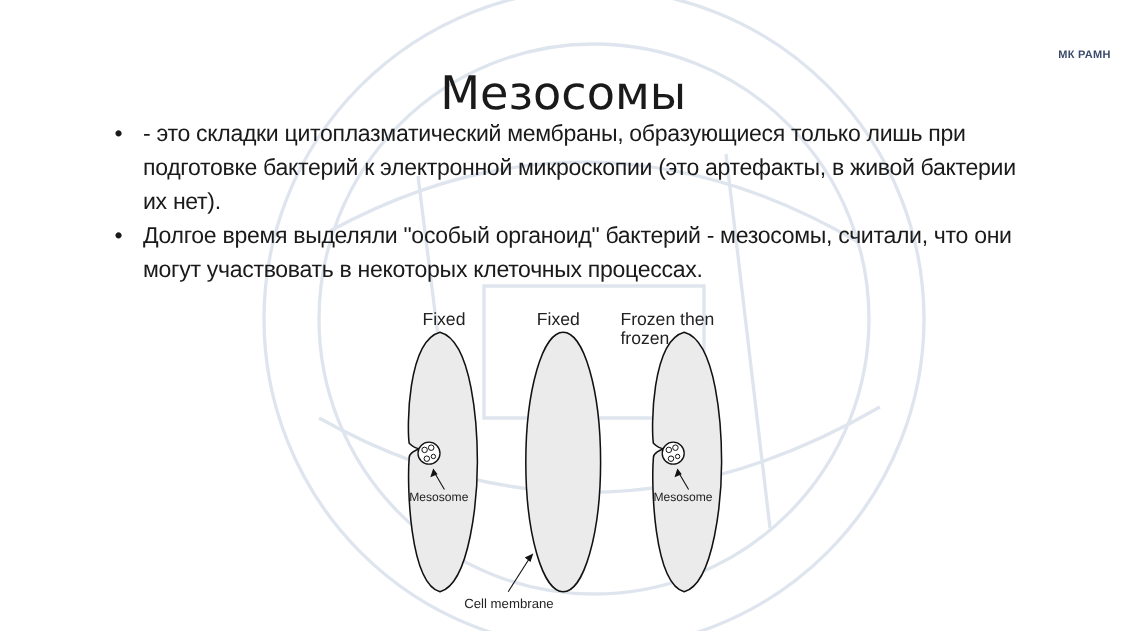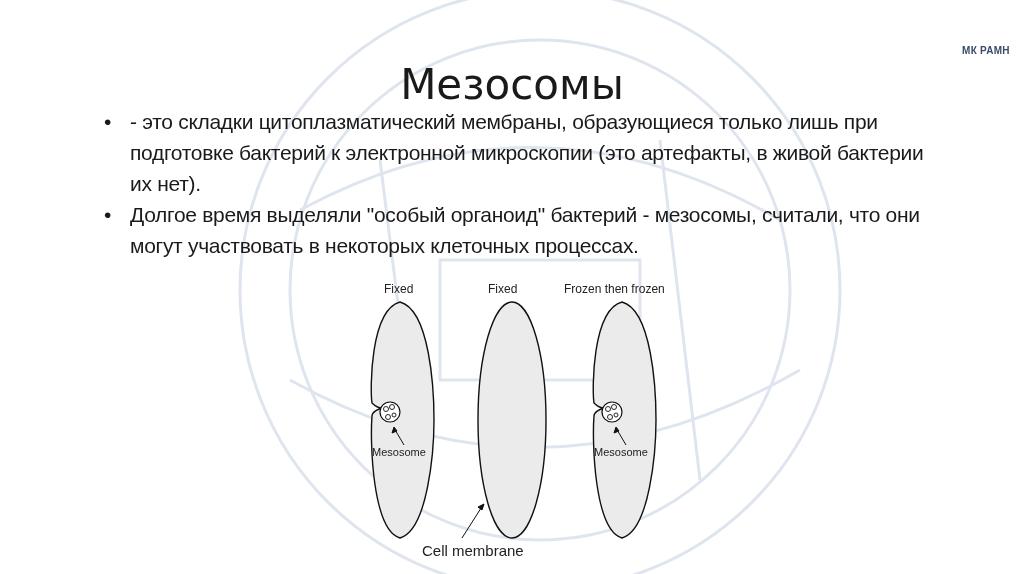--- a/index.html
+++ b/index.html
@@ -4,21 +4,21 @@
 <style>
   html, body { margin: 0; padding: 0; }
   body { width: 1024px; height: 574px; background: #ffffff; position: relative; overflow: hidden; font-family: "Liberation Sans", sans-serif; }
   .watermark { position: absolute; left: 180px; top: -40px; width: 720px; height: 660px; pointer-events: none; }
   .logo { position: absolute; left: 962px; top: 28px; font-size: 10px; font-weight: bold; color: #3b4a6b; letter-spacing: 0.3px; margin-top: 17px; }
   .title { position: absolute; left: 0; width: 1024px; top: 32px; text-align: center; font-size: 42px; color: #1a1a1a; font-family: "DejaVu Sans", sans-serif; font-weight: normal; }
   .bullets { position: absolute; left: 104px; top: 106px; width: 820px; margin: 0; padding: 0; list-style: none; }
   .bullet { position: relative; padding-left: 26px; font-size: 21px; line-height: 31px; color: #1a1a1a; font-family: "Liberation Sans Narrow", "Liberation Sans", sans-serif; letter-spacing: -0.3px; }
   .bullet-dot { position: absolute; left: 0; top: 0; }
   .figure { position: absolute; left: 350px; top: 270px; width: 340px; height: 300px; }
-  .flabel { position: absolute; font-size: 12px; color: #222; font-family: "Liberation Sans", sans-serif; }
+  .flabel { position: absolute; font-size: 16px; color: #222; font-family: "Liberation Sans", sans-serif; }
 </style>
 </head>
 <body>
 
 <svg class="watermark" viewBox="0 0 720 660">
   <g fill="none" stroke="#dfe5ee" stroke-width="3">
     <circle cx="360" cy="330" r="300"></circle>
     <circle cx="360" cy="330" r="250"></circle>
     <path d="M120 250 Q 360 120 600 260"></path>
     <path d="M110 420 Q 360 560 620 410"></path>
@@ -72,14 +72,14 @@
         <polygon points="266,157 264,163 269,161"></polygon>
       <line x1="112" y1="268" x2="133" y2="235"></line>
         <polygon points="134,234 128,237 132,240"></polygon>
     </g>
   </svg>
   <div class="flabel" style="left:34px;top:12px;">Fixed</div>
   <div class="flabel" style="left:138px;top:12px;">Fixed</div>
   <div class="flabel" style="left:214px;top:12px;">Frozen then frozen</div>
   <div class="flabel" style="left:22px;top:176px;font-size:11px;">Mesosome</div>
   <div class="flabel" style="left:244px;top:176px;font-size:11px;">Mesosome</div>
-  <div class="flabel" style="left:72px;top:272px;font-size:15px;">Cell membrane</div>
+  <div class="flabel" style="left:72px;top:272px;font-size:12px;">Cell membrane</div>
 </div>
 
 </body></html>

